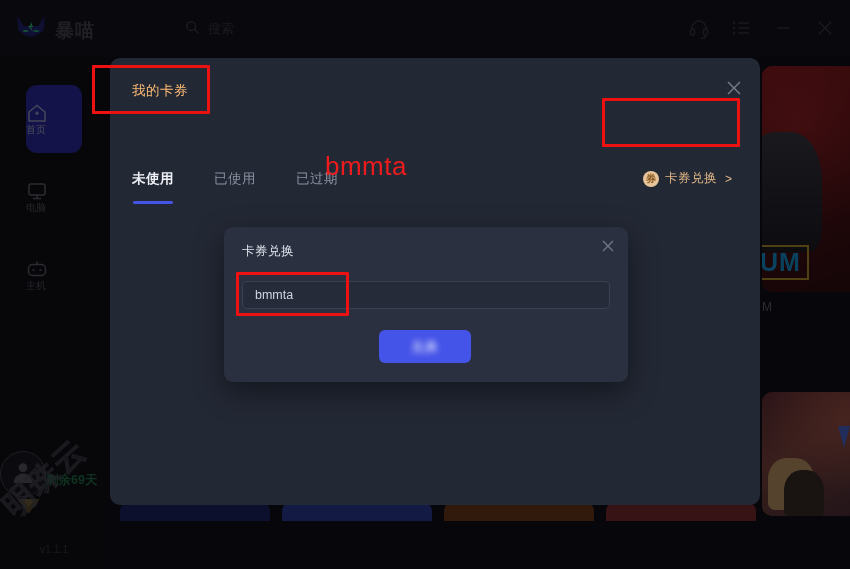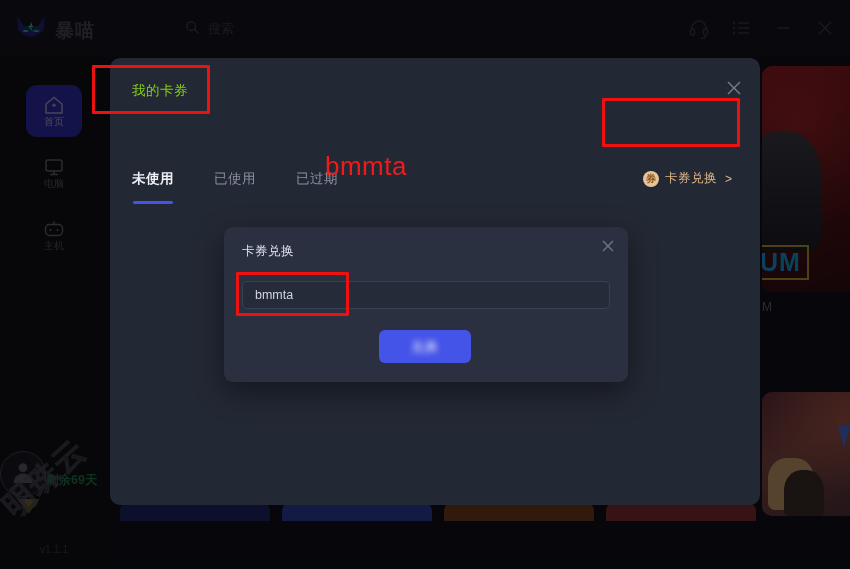--- a/index.html
+++ b/index.html
@@ -52,23 +52,23 @@
   .wb { width: 22px; height: 22px; opacity: .35; display: block; }
 
   
   .rail {
     position: absolute; left: 0; top: 57px;
     width: 108px; height: 512px;
     background: #0b0b0f;
   }
   .rail-items { position: absolute; top: 28px; left: 0; width: 108px; }
   .rail-item {
-    width: 56px; margin: 0 auto 10px; height: 52px;
+    width: 56px; margin: 0 auto 10px; height: 68px;
     border-radius: 11px;
-    display: flex; flex-direction: column; align-items: center; justify-content: center;
+    display: flex; flex-direction: column; justify-content: center;
     gap: 2px;
   }
   .rail-item.active { background: #2c2cb4; }
   .rail-ico { width: 22px; height: 20px; display: block; opacity: .85; }
   .rail-lbl { font-size: 10px; color: #5d5d68; line-height: 1; }
   .rail-item.active .rail-lbl { color: #b9b9d8; }
 
   .user-block {
     position: absolute; left: 0; bottom: 72px; width: 108px;
     display: flex; flex-direction: row; align-items: center; text-align: center;
@@ -162,21 +162,21 @@
 
   
   .panel {
     position: absolute; left: 110px; top: 58px;
     width: 650px; height: 447px;
     background: #232835;
     border-radius: 10px;
   }
   .panel-title {
     position: absolute; left: 22px; top: 24px;
-    font-size: 13.5px; color: #84cc16; letter-spacing: .5px;
+    font-size: 13.5px; color: #fdba74; letter-spacing: .5px;
   }
   .panel-close {
     position: absolute; right: 14px; top: 18px;
     width: 24px; height: 24px; opacity: .55;
   }
   .panel-close svg { width: 100%; height: 100%; display: block; }
 
   .tabs {
     position: absolute; left: 22px; top: 112px;
     display: flex; gap: 40px; align-items: flex-start;

